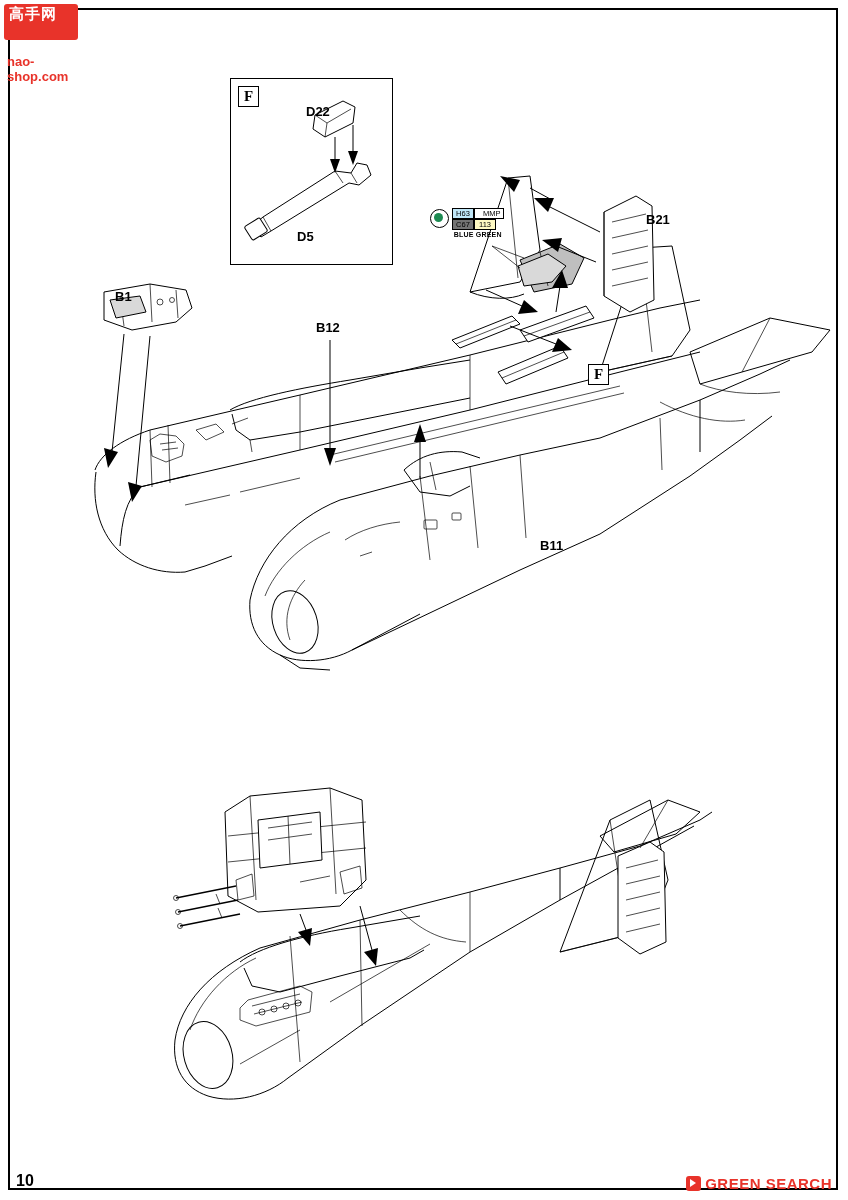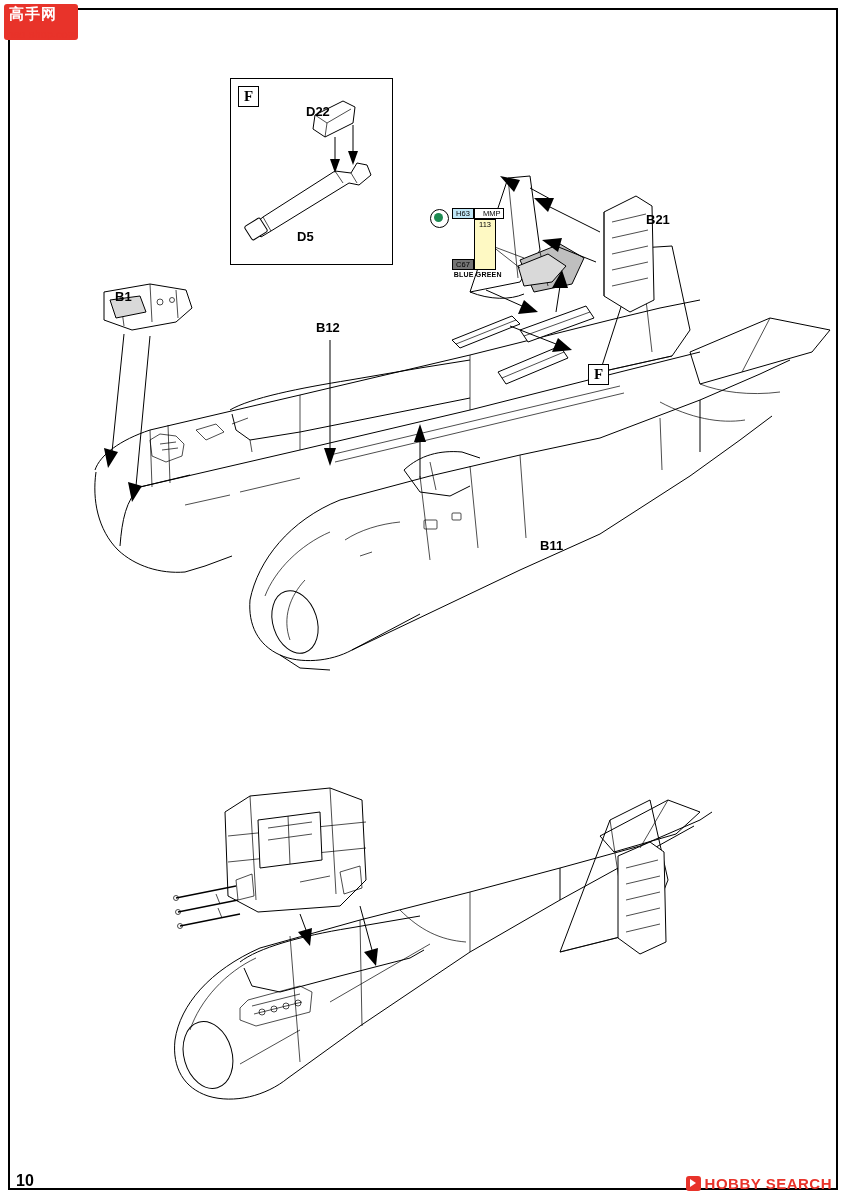--- a/index.html
+++ b/index.html
@@ -7,21 +7,21 @@
 
   .page{position:absolute;inset:0;background:#fff;}
 
   
   .frame{position:absolute;left:8px;top:8px;width:830px;height:1182px;border:2px solid #000;box-sizing:border-box;}
 
   
   .watermark{position:absolute;left:4px;top:4px;width:78px;height:46px;}
   .wm-box{position:absolute;left:0;top:0;width:74px;height:36px;background:#e8332a;border-radius:3px;}
   .wm-cn{position:absolute;left:5px;top:2px;color:#fff;font-size:15px;font-weight:bold;line-height:16px;letter-spacing:1px;}
-  .wm-url{position:absolute;left:3px;top:24px;color:#e8332a;font-size:11px;font-weight:normal;}
+  .wm-url{position:absolute;left:3px;top:50px;color:#e8332a;font-size:13px;font-weight:bold;}
 
   
   .page-num{position:absolute;left:16px;bottom:10px;font-size:16px;font-weight:bold;color:#000;}
   .hobby{position:absolute;right:16px;bottom:8px;display:flex;align-items:center;gap:4px;}
   .hobby-mark{width:15px;height:15px;background:#e8332a;border-radius:3px;position:relative;}
   .hobby-mark:after{content:"";position:absolute;left:4px;top:3px;width:0;height:0;border-left:6px solid #fff;border-top:4px solid transparent;border-bottom:4px solid transparent;}
   .hobby-text{font-size:15px;font-weight:bold;color:#e8332a;letter-spacing:.5px;}
 
   
   .lbl{position:absolute;font-size:13px;font-weight:bold;color:#000;white-space:nowrap;}
@@ -32,21 +32,21 @@
 
   
   .paint{position:absolute;left:430px;top:208px;display:flex;align-items:flex-start;justify-content:center;}
   .paint-dot{width:17px;height:17px;border:1.4px solid #000;border-radius:50%;background:#fff;position:relative;margin-top:1px;}
   .paint-dot:after{content:"";position:absolute;left:3px;top:3px;width:9px;height:9px;border-radius:50%;background:#1d8a52;}
   .paint-codes{margin-left:3px;}
   .paint-row{display:flex;}
   .code{border:1px solid #000;font-size:7.5px;line-height:9px;padding:0 2px;min-width:22px;text-align:center;box-sizing:border-box;}
   .code.h{background:#bfe6f7;}
   .code.m{background:#ffffff;padding-left:8px;}
-  .code.c{background:#737373;margin-top:40px;}
+  .code.c{background:#737373;}
   .code.n{background:#fef9c3;}
   .paint-name{font-size:7px;font-weight:bold;text-align:center;margin-top:1px;letter-spacing:.2px;}
 
   svg{position:absolute;left:0;top:0;overflow:visible;}
   .ln{fill:none;stroke:#000;stroke-width:1;}
   .ln-t{fill:none;stroke:#000;stroke-width:.7;}
   .ln-th{fill:none;stroke:#000;stroke-width:1.4;}
   .fillw{fill:#ffffff;stroke:#000;stroke-width:1;}
   .fillg{fill:#d9d9d9;stroke:#000;stroke-width:1;}
   .fillgr{fill:#bfbfbf;stroke:#000;stroke-width:1;}
@@ -350,16 +350,16 @@
       <path class="ln" d="M300,914 L306,930"></path>
       <polygon points="310,946 298,932 312,928"></polygon>
       <path class="ln" d="M360,906 L372,950"></path>
       <polygon points="376,966 364,952 378,948"></polygon>
     </g>
   </svg>
 
   <div class="page-num">10</div>
   <div class="hobby">
     <div class="hobby-mark"></div>
-    <div class="hobby-text">HOBBY SEARCH</div>
+    <div class="hobby-text">GREEN SEARCH</div>
   </div>
 
 </div>
 
 </body></html>

